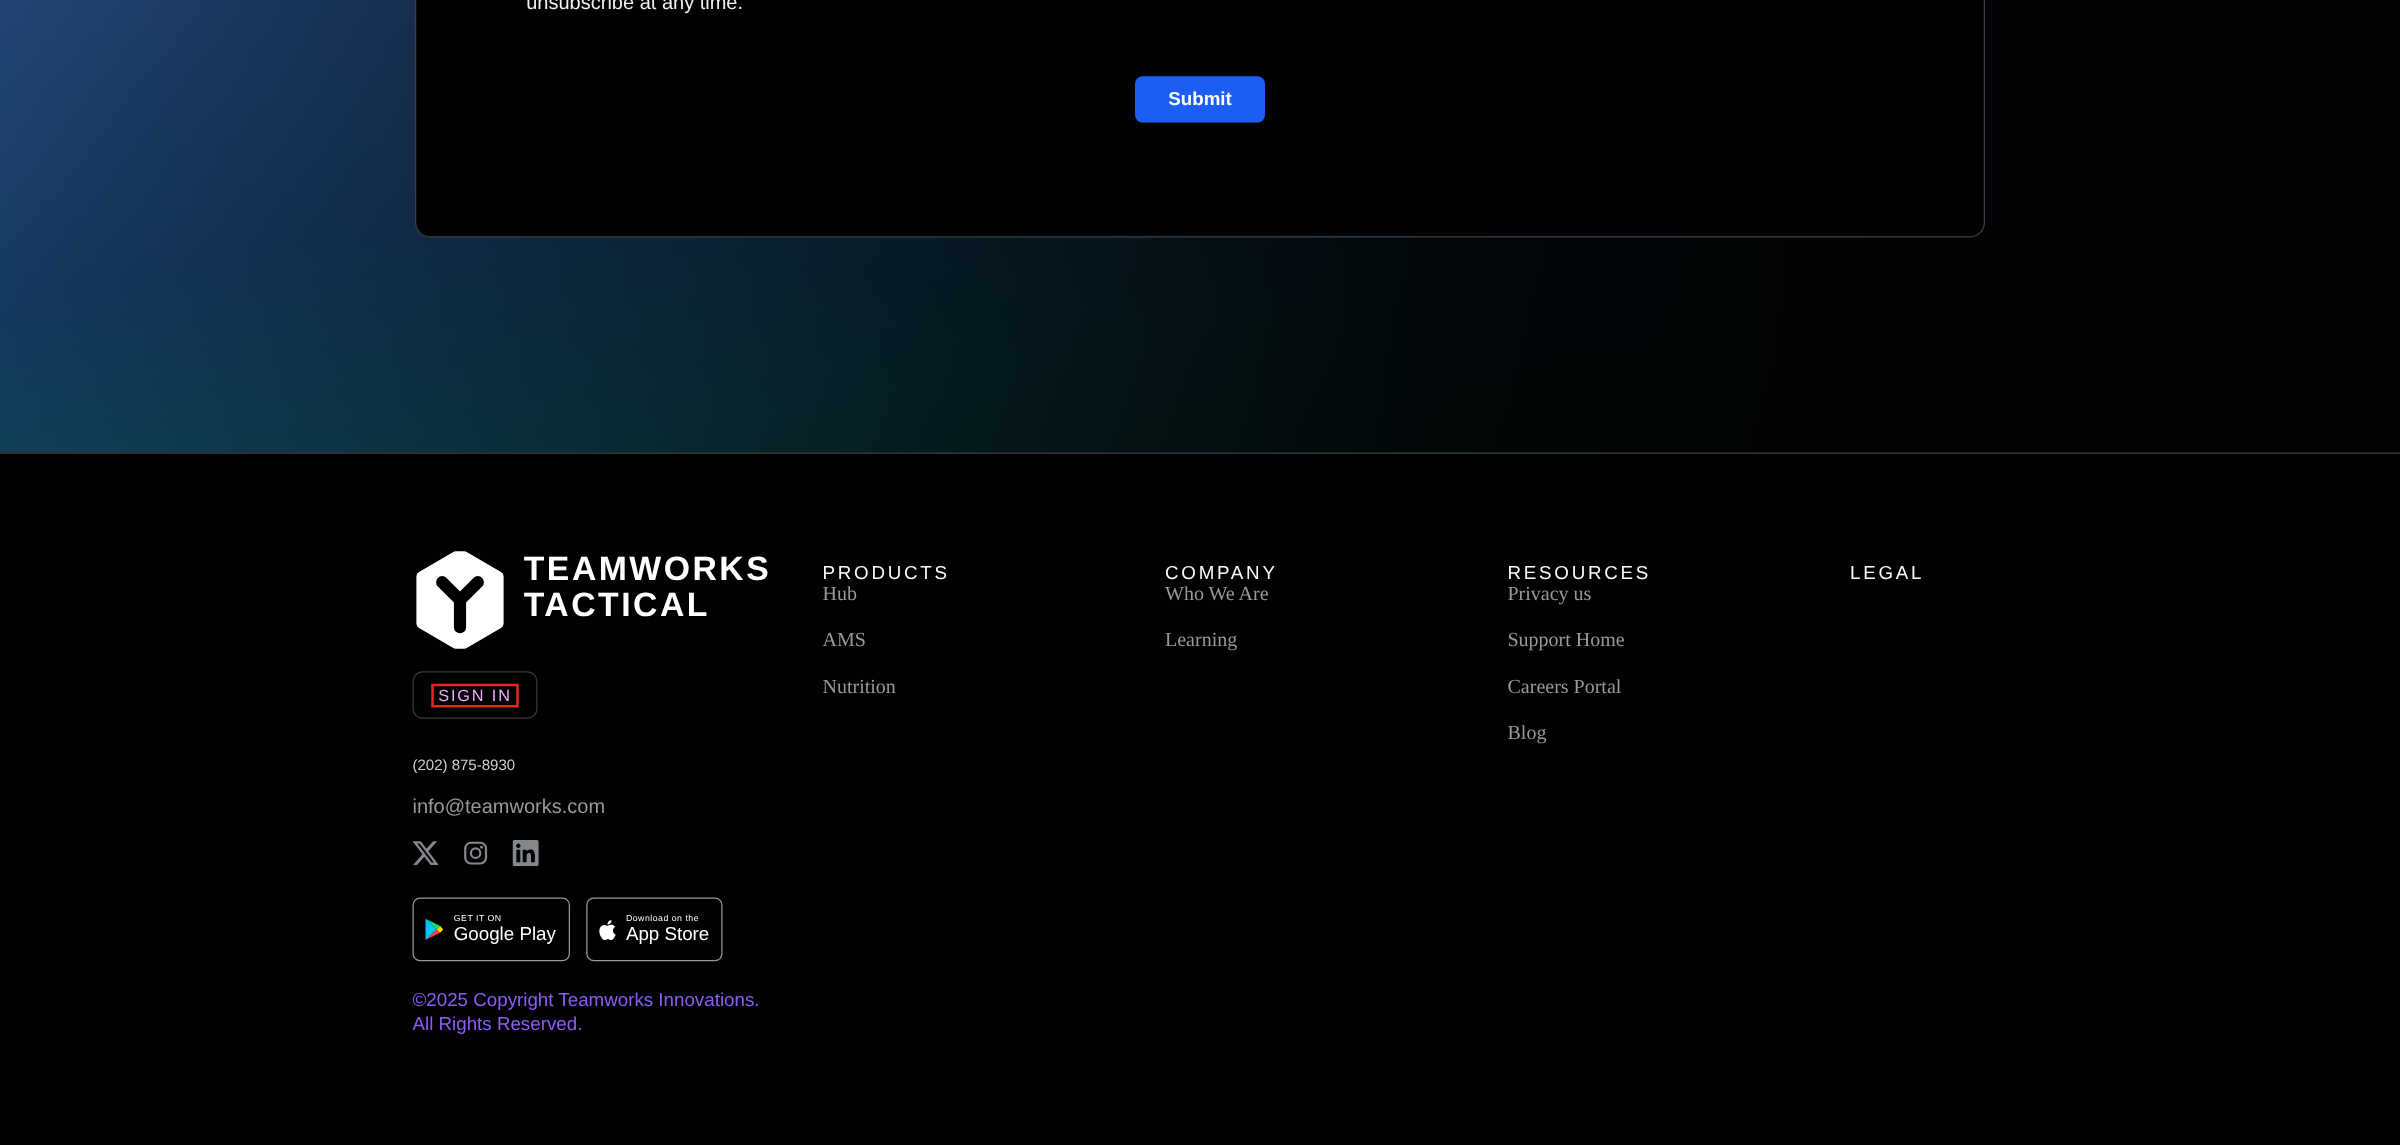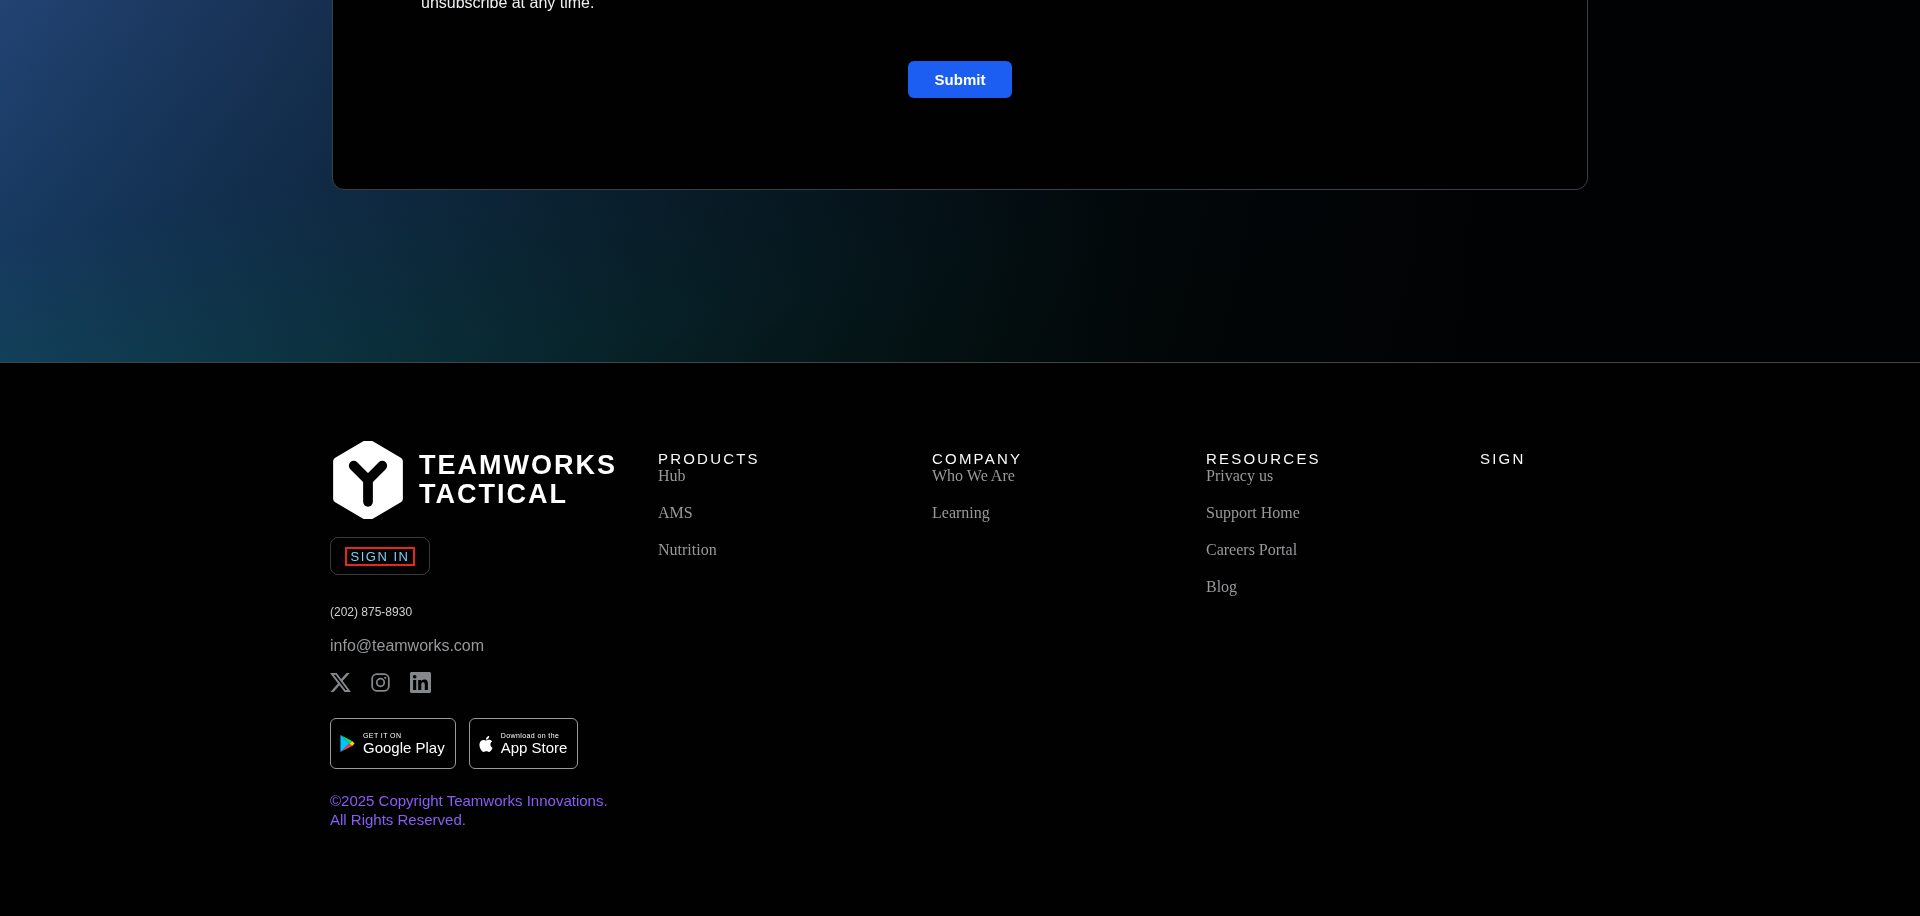--- a/index.html
+++ b/index.html
@@ -30,33 +30,33 @@
     border:none; border-radius:6px; font-size:15px; font-weight:700;
     font-family:inherit; cursor:pointer;
   }
   
   .footer {
     position:absolute; left:0; top:362px; width:1920px; height:554px;
     background:#010101; border-top:1px solid #454545;
   }
   .footer-inner { position:absolute; left:330px; top:0; width:1260px; height:100%; }
   
-  .logo-row { position:absolute; left:0; top:78px; display:flex; align-items:center; }
+  .logo-row { position:absolute; left:0; top:78px; display:flex; align-items:flex-start; }
   .logo-hex { width:76px; height:78px; display:block; }
   .logo-name { margin-left:13px; color:#fff; font-weight:700; font-size:27px;
                line-height:29px; letter-spacing:2px; }
   .signin-btn {
     position:absolute; left:0; top:174px; width:100px; height:38px;
     background:transparent; border:1px solid #3b3b3d; border-radius:8px;
     display:flex; align-items:center; justify-content:center; cursor:pointer;
   }
   .annotation-box {
     border:2px solid #e8261c; padding:0 4px; display:inline-block;
   }
-  .signin-label { color:#7dd3fc; font-size:13px; letter-spacing:1.5px; }
+  .signin-label { color:#f0abfc; font-size:13px; letter-spacing:1.5px; }
   .phone { position:absolute; left:0; top:242px; font-size:12px; color:#cdd0d3; text-decoration:none; }
   .email { position:absolute; left:0; top:274px; font-size:16px; color:#96989b; text-decoration:none; }
   .social-row { position:absolute; left:0; top:309px; display:flex; gap:19px; }
   .social-row a { display:block; width:21px; height:21px; }
   .social-row svg { width:21px; height:21px; display:block; }
   .badges-row { position:absolute; left:0; top:355px; display:flex; gap:13px; }
   .store-badge {
     height:51px; background:#000; border:1px solid #97999c; border-radius:6px;
     display:flex; align-items:center; padding:0 10px 0 8px; gap:7px;
     cursor:pointer; text-decoration:none;
@@ -182,17 +182,17 @@
       <h4>RESOURCES</h4>
       <ul>
         <li><a href="#">Privacy us</a></li>
         <li><a href="#">Support Home</a></li>
         <li><a href="#">Careers Portal</a></li>
         <li><a href="#">Blog</a></li>
       </ul>
     </div>
 
     <div class="col col-legal">
-      <h4>SIGN</h4>
+      <h4>LEGAL</h4>
     </div>
 
   </div>
 </div>
 
 </body></html>

